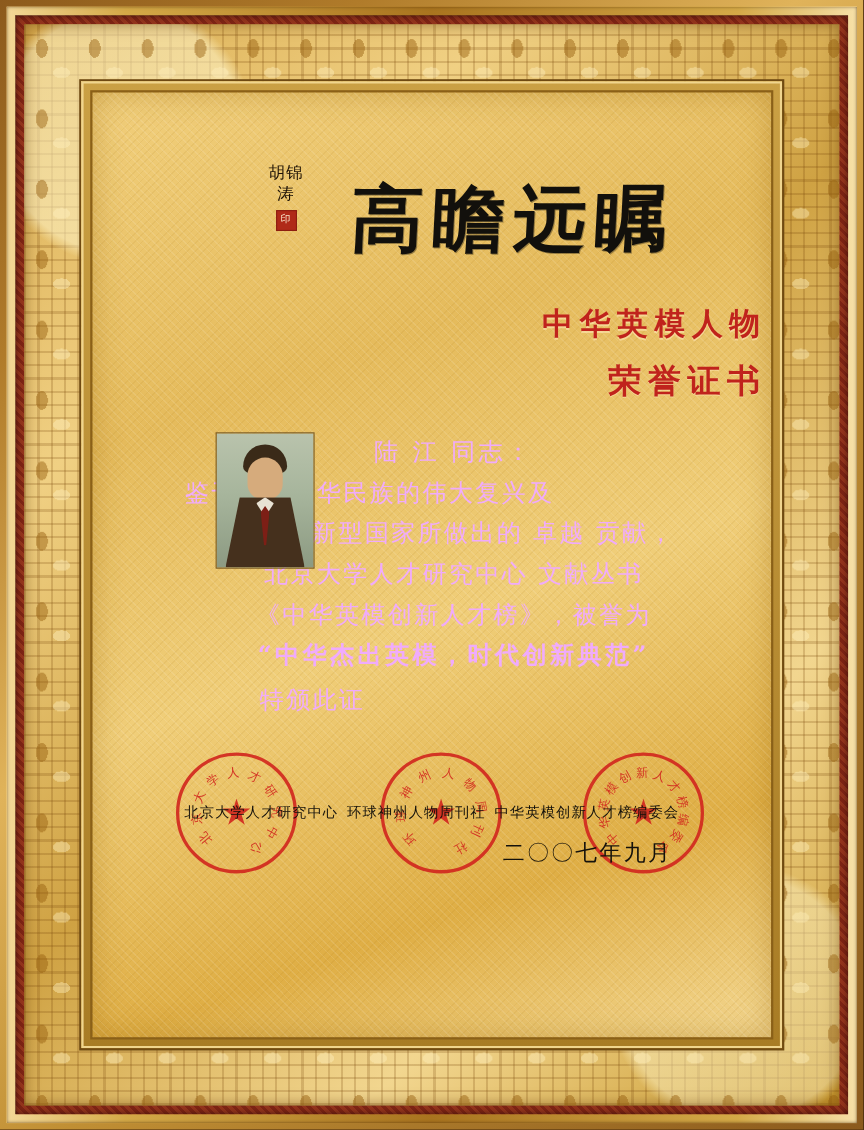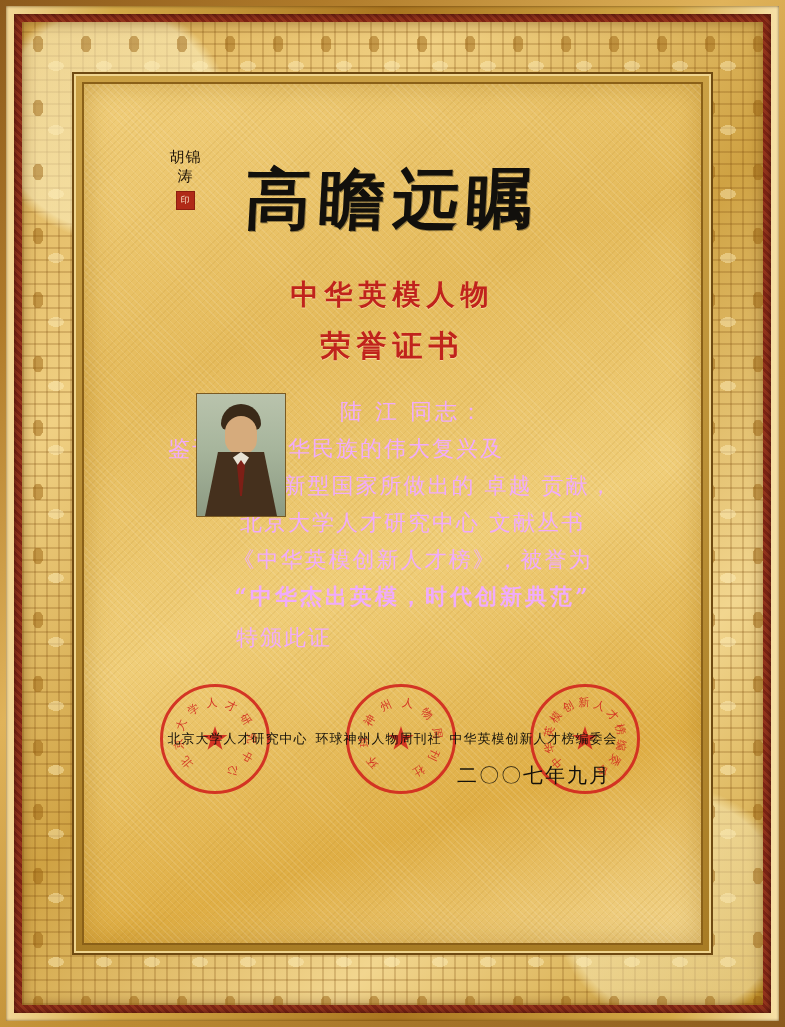--- a/index.html
+++ b/index.html
@@ -81,21 +81,21 @@
       repeating-linear-gradient(-45deg, rgba(170,120,20,.10) 0 1px, transparent 1px 5px);
     pointer-events: none;
   }
 
   
   .content {
     position: absolute;
     left: 88px; top: 88px; right: 88px; bottom: 88px;
     display: flex;
     flex-direction: column;
-    align-items: center;
+    align-items: flex-end;
   }
 
   .calligraphy-block {
     position: relative;
     margin-top: 52px;
     width: 460px;
     height: 120px;
     display: flex;
     align-items: center;
     justify-content: center;

